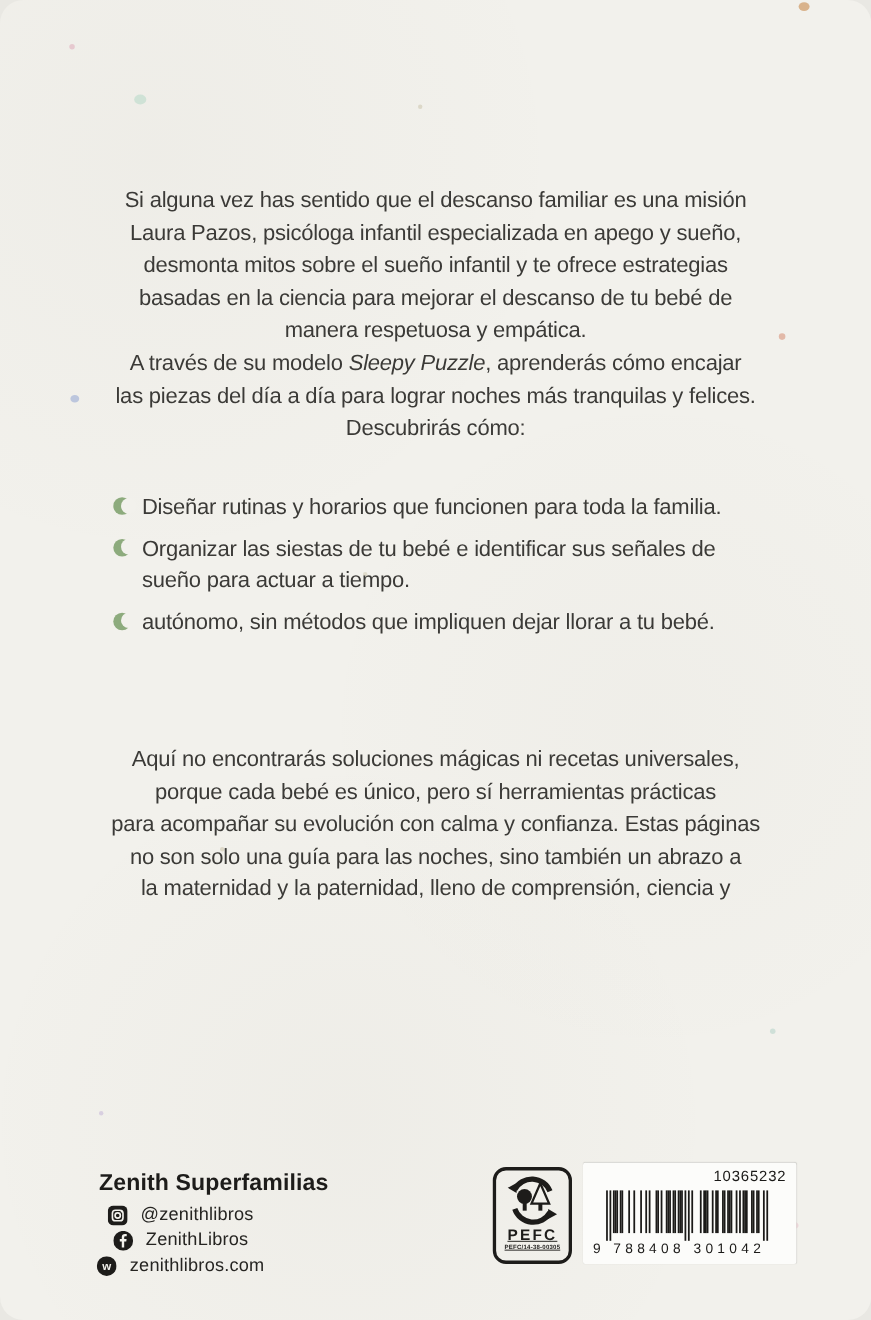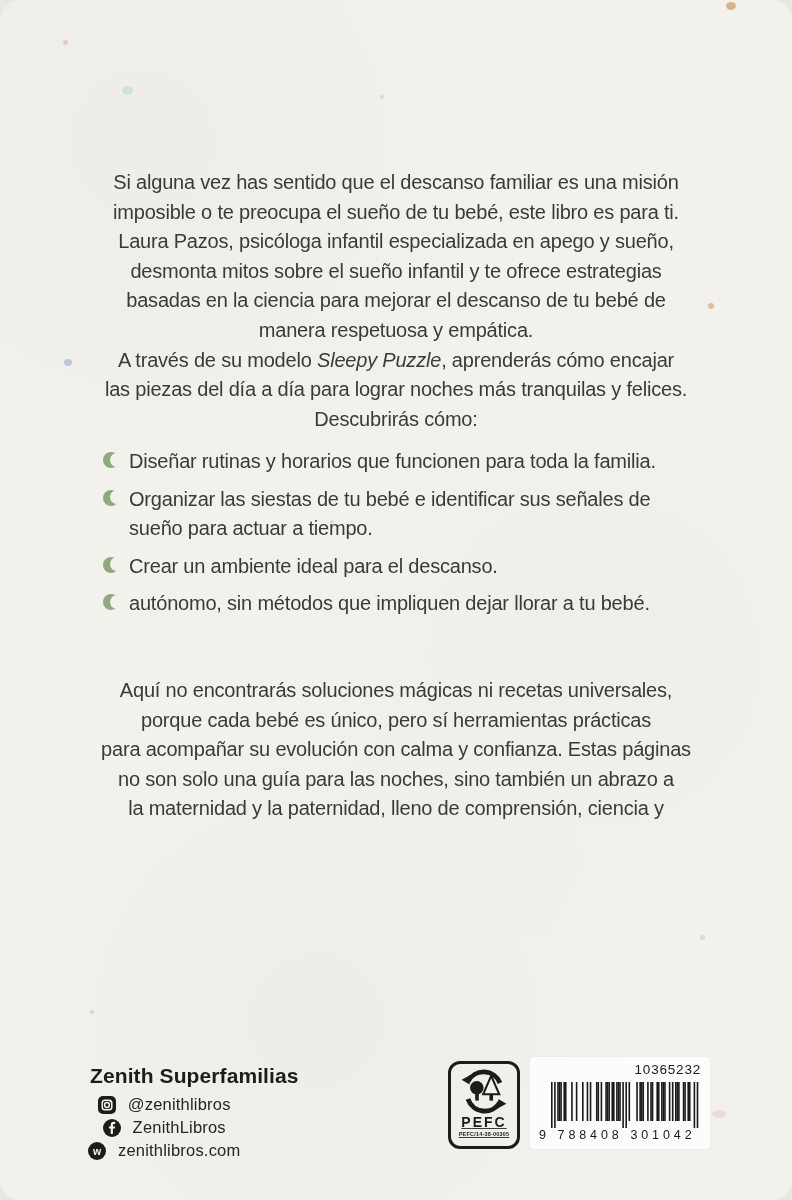--- a/index.html
+++ b/index.html
@@ -61,21 +61,21 @@
     position:absolute;left:448px;top:1061px;width:72px;height:88px;
     border:3.5px solid var(--black);border-radius:12px;
     display:flex;flex-direction:column;align-items:center;
     padding-top:3px;
     background:transparent;
     text-decoration:underline;
   }
   .pefc-name{font-size:14px;font-weight:bold;color:var(--black);letter-spacing:2px;line-height:15px;}
   .pefc-cert{font-size:5.5px;font-weight:bold;color:var(--black);letter-spacing:0.2px;line-height:8px;}
   .barcode-box{
-    position:absolute;left:530px;top:1057px;width:180px;height:92px;
+    position:absolute;left:530px;top:1057px;width:194px;height:92px;
     background:#fcfcfa;border-radius:2px;
     box-shadow:0 0 1px rgba(0,0,0,0.15);
   }
   .barcode-top{
     position:absolute;top:5px;right:9px;
     font-size:13.5px;color:#1b1a18;letter-spacing:0.8px;
   }
   .ean{position:absolute;left:3px;top:25px;}
 </style>
 </head>
@@ -91,21 +91,20 @@
   <div class="speck" style="left:380px;top:95px;width:4px;height:4px;background:#dcd8c8;"></div>
   <div class="speck" style="left:560px;top:690px;width:4px;height:4px;background:#e8e3d4;"></div>
   <div class="speck" style="left:200px;top:770px;width:4px;height:4px;background:#ddd8c8;"></div>
   <div class="speck" style="left:712px;top:1110px;width:14px;height:8px;background:#eccfd6;opacity:.7;"></div>
   <div class="speck" style="left:700px;top:935px;width:5px;height:5px;background:#cfe0d8;"></div>
   <div class="speck" style="left:90px;top:1010px;width:4px;height:4px;background:#d8cfe0;"></div>
   <div class="speck" style="left:330px;top:520px;width:4px;height:4px;background:#e0dccc;"></div>
 
   <div class="para" style="top:168px;">
     <div class="line">Si alguna vez has sentido que el descanso familiar es una misión</div>
-    <div class="line">imposible o te preocupa el sueño de tu bebé, este libro es para ti.</div>
     <div class="line">Laura Pazos, psicóloga infantil especializada en apego y sueño,</div>
     <div class="line">desmonta mitos sobre el sueño infantil y te ofrece estrategias</div>
     <div class="line">basadas en la ciencia para mejorar el descanso de tu bebé de</div>
     <div class="line">manera respetuosa y empática.</div>
     <div class="line"><span>A través de su modelo </span><em>Sleepy Puzzle</em><span>, aprenderás cómo encajar</span></div>
     <div class="line">las piezas del día a día para lograr noches más tranquilas y felices.</div>
     <div class="line">Descubrirás cómo:</div>
   </div>
 
   <ul class="bullets">
@@ -113,26 +112,20 @@
       <span class="crescent"></span>
       <span class="bullet-lines">
         <span class="bl">Diseñar rutinas y horarios que funcionen para toda la familia.</span>
       </span>
     </li>
     <li>
       <span class="crescent"></span>
       <span class="bullet-lines">
         <span class="bl">Organizar las siestas de tu bebé e identificar sus señales de</span>
         <span class="bl">sueño para actuar a tiempo.</span>
-      </span>
-    </li>
-    <li>
-      <span class="crescent"></span>
-      <span class="bullet-lines">
-        <span class="bl">Crear un ambiente ideal para el descanso.</span>
       </span>
     </li>
     <li>
       <span class="crescent"></span>
       <span class="bullet-lines">
         <span class="bl">autónomo, sin métodos que impliquen dejar llorar a tu bebé.</span>
       </span>
     </li>
   </ul>
 

